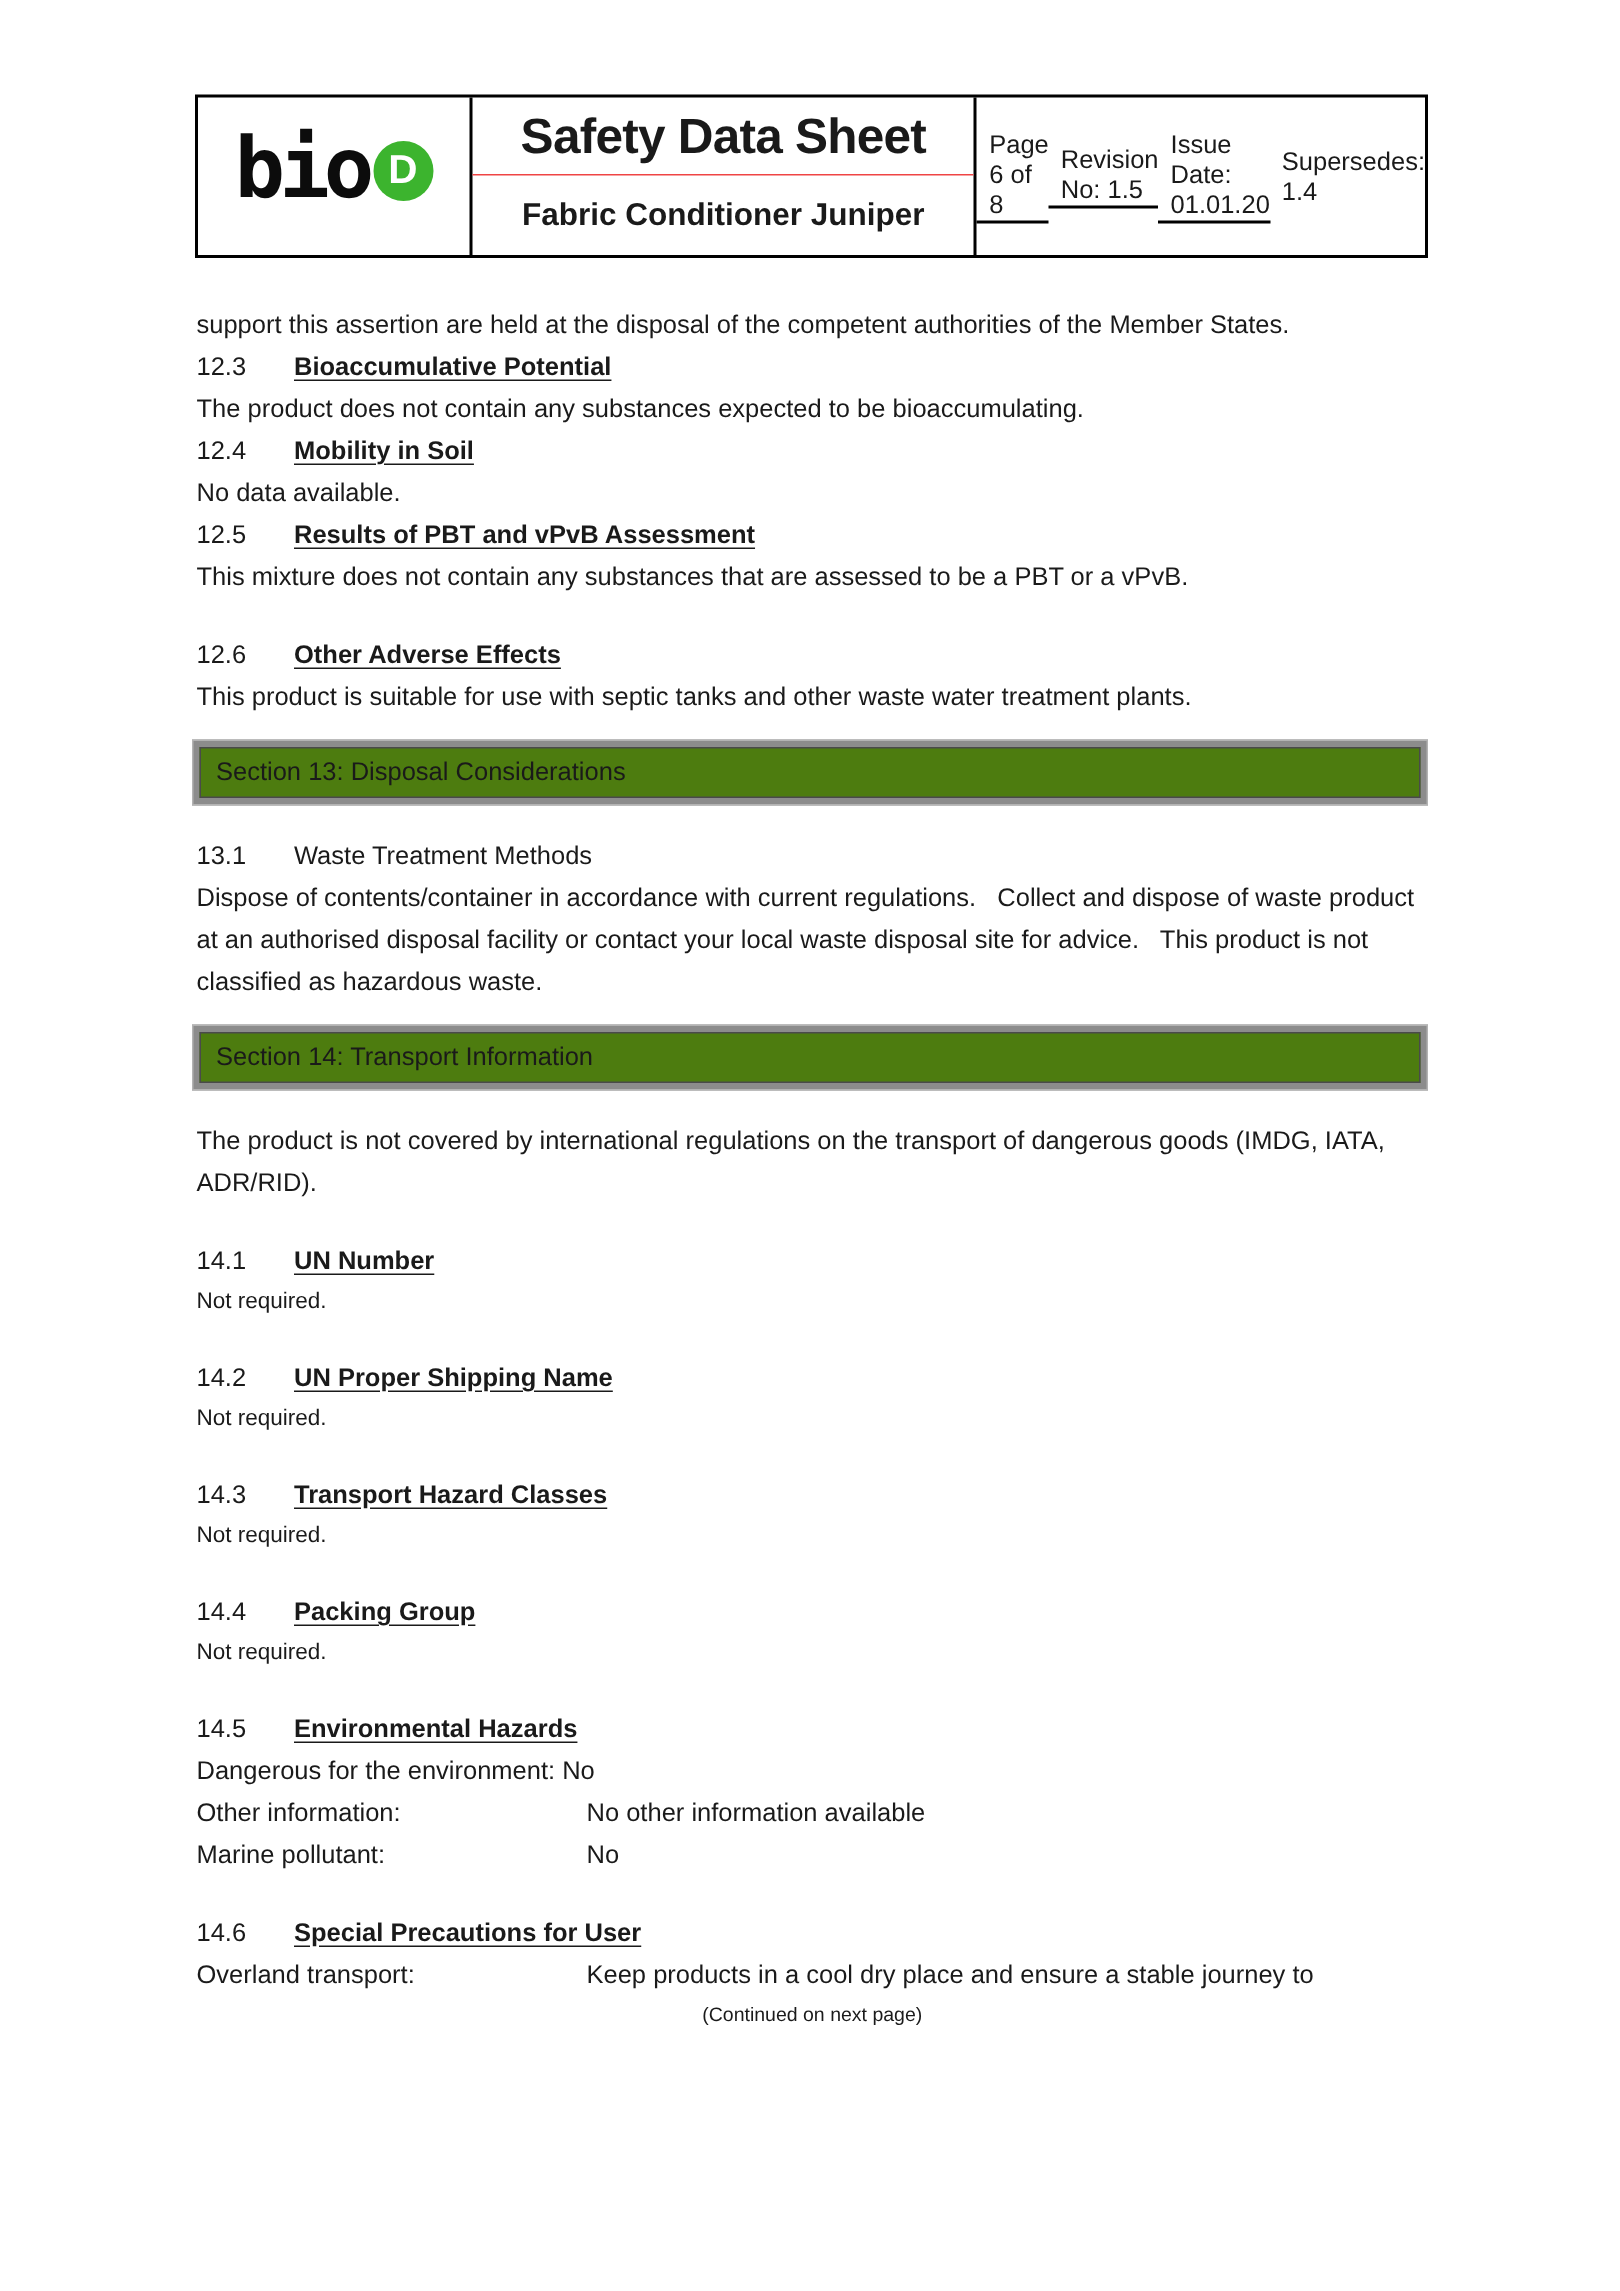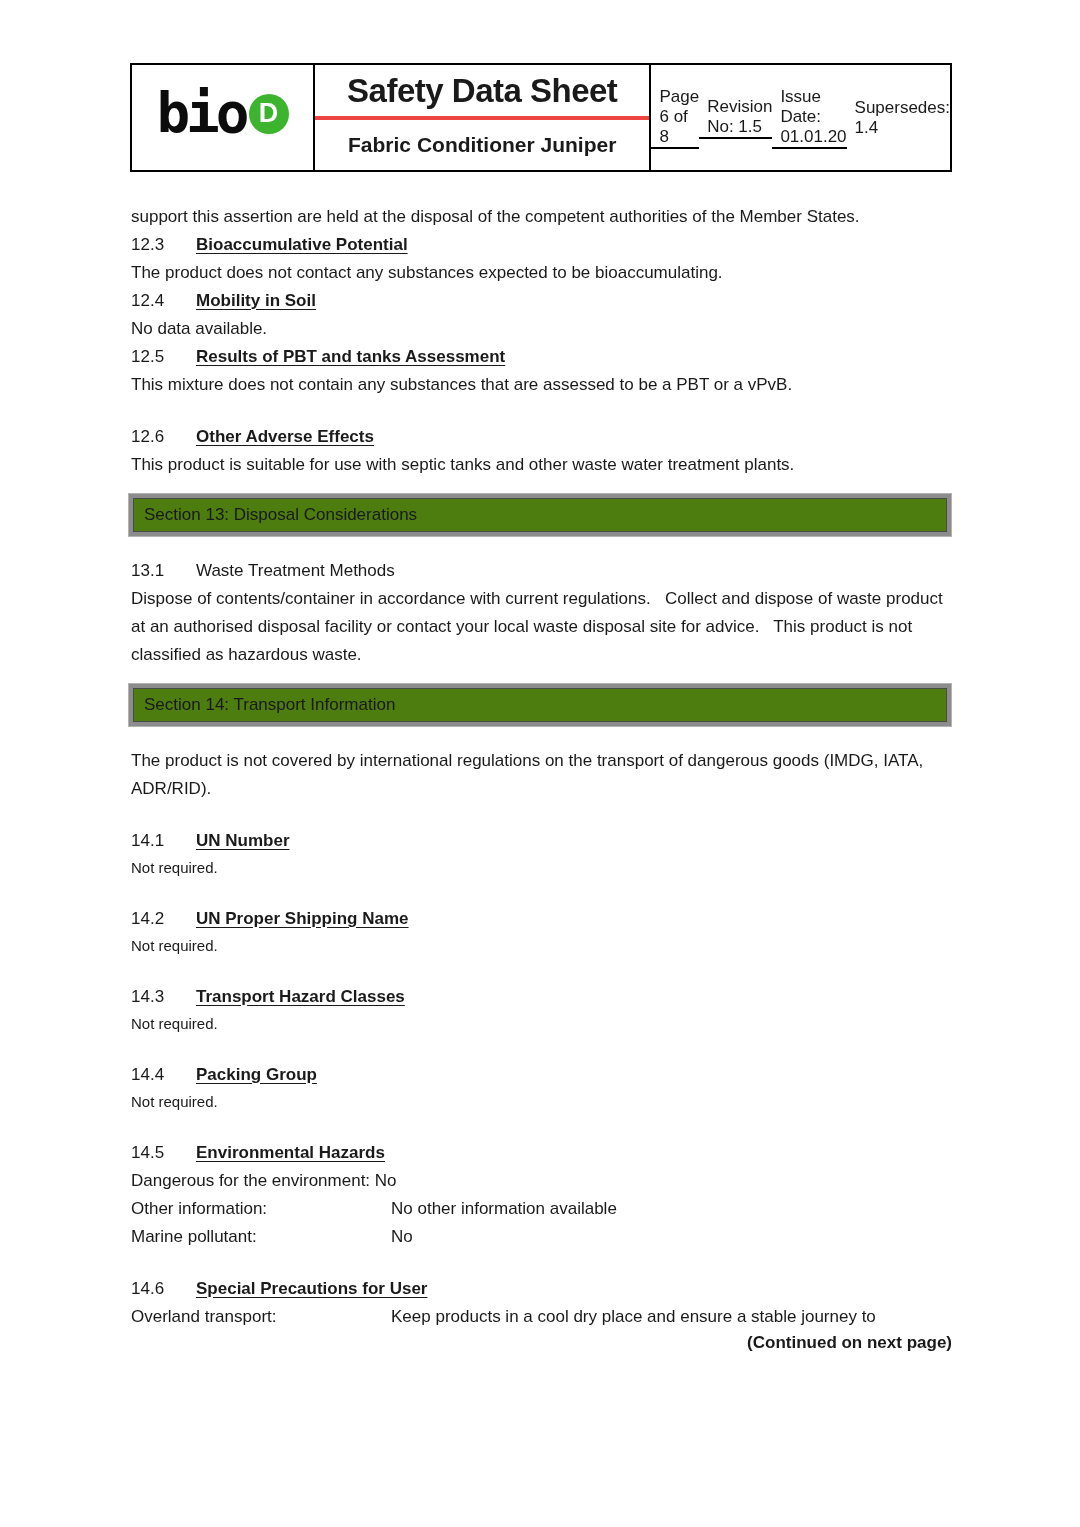--- a/index.html
+++ b/index.html
@@ -32,21 +32,21 @@
   }
   .logo-badge {
     width:40px; height:40px; border-radius:50%;
     color:#fff; font-weight:bold; font-size:27px;
     display:flex; align-items:center; justify-content:center;
     margin-left:3px; margin-top:2px;
     font-family:"Liberation Sans", sans-serif;
   }
   .title-cell { width:390px; border-right:2px solid #000; display:flex; flex-direction:column; }
   .doc-title {
-    height:51px; border-bottom:4px solid #ef4444;
+    height:51px; border-bottom:1px solid #ef4444;
     display:flex; align-items:center; justify-content:center;
     font-weight:bold; font-size:33px; letter-spacing:-0.5px;
   }
   .doc-subtitle {
     flex:1; display:flex; align-items:center; justify-content:center;
     font-weight:bold; font-size:21px;
   }
   .meta-cell { flex:1; display:flex; flex-direction:row;align-items:center; }
   .meta-row {
     flex:1; display:flex; align-items:center;
@@ -72,21 +72,21 @@
     background:#8c8c8c;
     padding:4px;
   }
   .banner-inner {
     background:#4d7c0f; border:1px solid #4a4a4a;
     padding:6px 10px; font-size:17px; line-height:20px;
   }
   .kv { display:flex; }
   .kv .k { width:260px; flex-shrink:0; }
   .kv .v { flex:1; white-space:pre-wrap; }
-  .continued { text-align:right; font-size:17px; line-height:24px;font-weight:bold; }
+  .continued { text-align:center; font-size:13px; line-height:24px; }
 </style>
 </head>
 <body>
 
 <div class="page">
 
   <div class="header">
     <div class="logo-cell">
       <div class="logo">
         <span class="logo-text">bio</span>
@@ -104,29 +104,29 @@
         <div class="meta-row">Supersedes: 1.4</div>
       </div>
   </div>
 
   <div class="doc-body" id="doc-body">
       <div class="para">support this assertion are held at the disposal of the competent authorities of the Member States.</div>
       <div class="heading">
         <div class="num" style="display: inline-block;">12.3</div>
         <div class="title u" style="display: inline-block;">Bioaccumulative Potential</div>
       </div>
-      <div class="para">The product does not contact any substances expected to be bioaccumulating.</div>
+      <div class="para">The product does not contain any substances expected to be bioaccumulating.</div>
       <div class="heading">
         <div class="num" style="display: inline-block;">12.4</div>
         <div class="title u" style="display: inline-block;">Mobility in Soil</div>
       </div>
       <div class="para">No data available.</div>
       <div class="heading">
         <div class="num" style="display: inline-block;">12.5</div>
-        <div class="title u" style="display: inline-block;">Results of PBT and tanks Assessment</div>
+        <div class="title u" style="display: inline-block;">Results of PBT and vPvB Assessment</div>
       </div>
       <div class="para">This mixture does not contain any substances that are assessed to be a PBT or a vPvB.</div>
       <div class="gap"></div>
       <div class="heading">
         <div class="num" style="display: inline-block;">12.6</div>
         <div class="title u" style="display: inline-block;">Other Adverse Effects</div>
       </div>
       <div class="para">This product is suitable for use with septic tanks and other waste water treatment plants.</div>
       <div class="banner">
         <div class="banner-inner">Section 13: Disposal Considerations</div>

